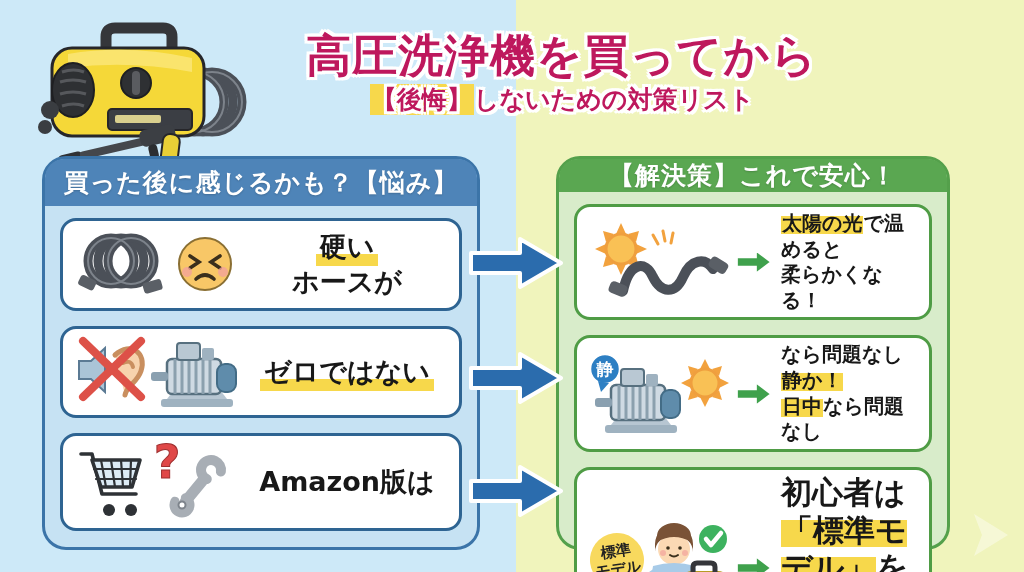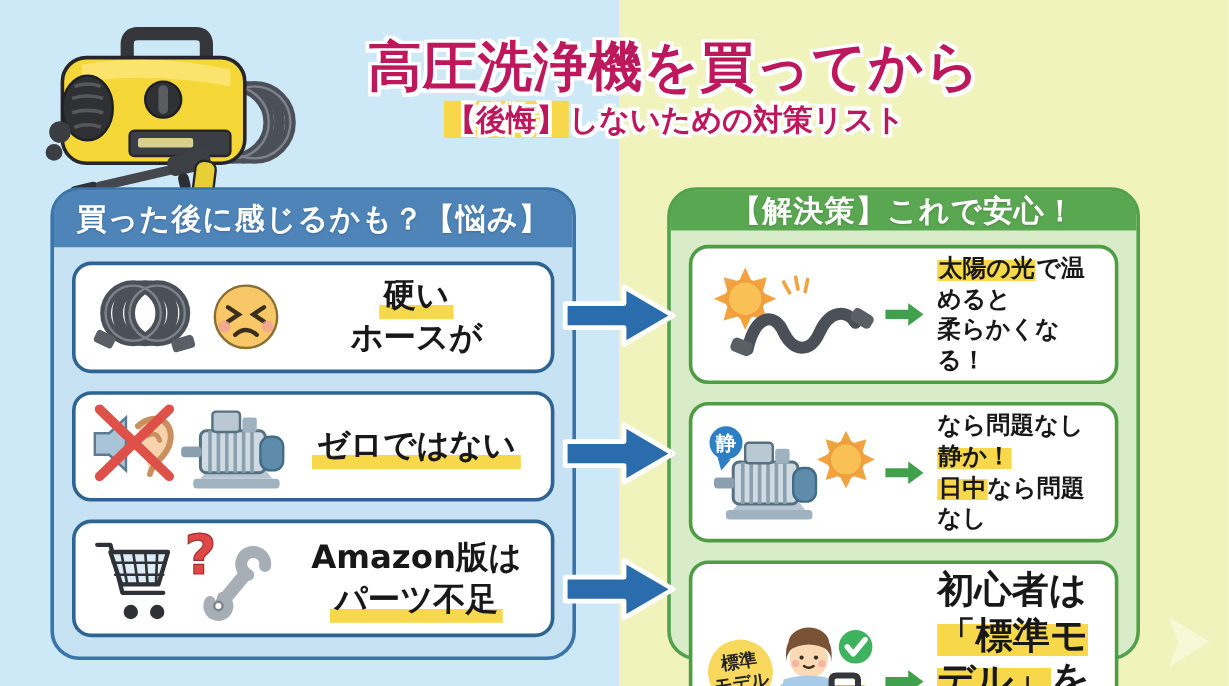--- a/index.html
+++ b/index.html
@@ -167,21 +167,20 @@
           <g fill="none" stroke="#a8aeb5" stroke-linecap="round">
             <circle cx="136" cy="30" r="10" stroke-width="10" stroke-dasharray="44 19" transform="rotate(115 136 30)"></circle>
             <path d="M129 39 L110 62" stroke-width="11"></path>
             <circle cx="107" cy="65" r="8" stroke-width="9" stroke-dasharray="38 13" transform="rotate(-65 107 65)"></circle>
             <circle cx="107" cy="65" r="3.5" fill="#fff" stroke="#7d838b" stroke-width="2"></circle>
           </g>
         </svg>
       </div>
       <div class="card-text">
         <div><span>Amazon版は</span></div>
-        <div><span class="hl-under">パーツ不足</span></div>
       </div>
     </div>
 
   </div>
 </div>
 
 <div class="panel right">
   <div class="panel-header">【解決策】これで安心！</div>
   <div class="cards">
 

